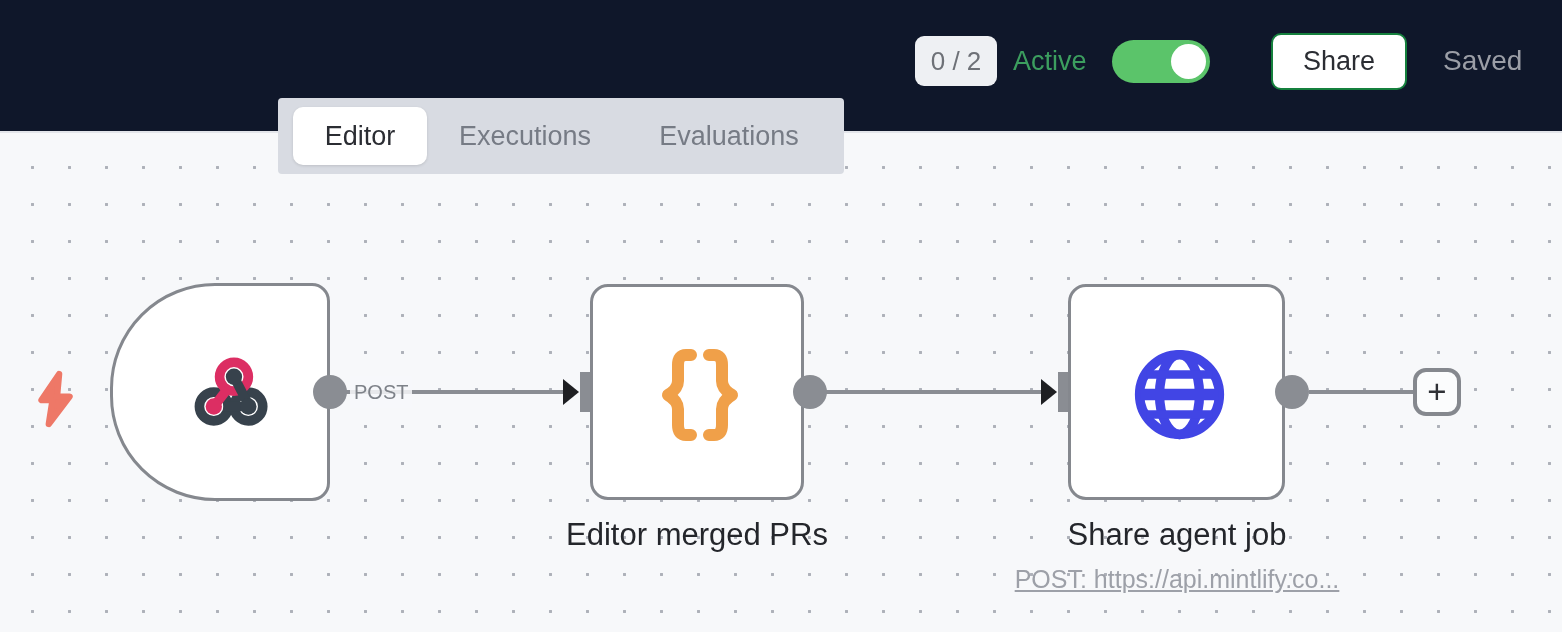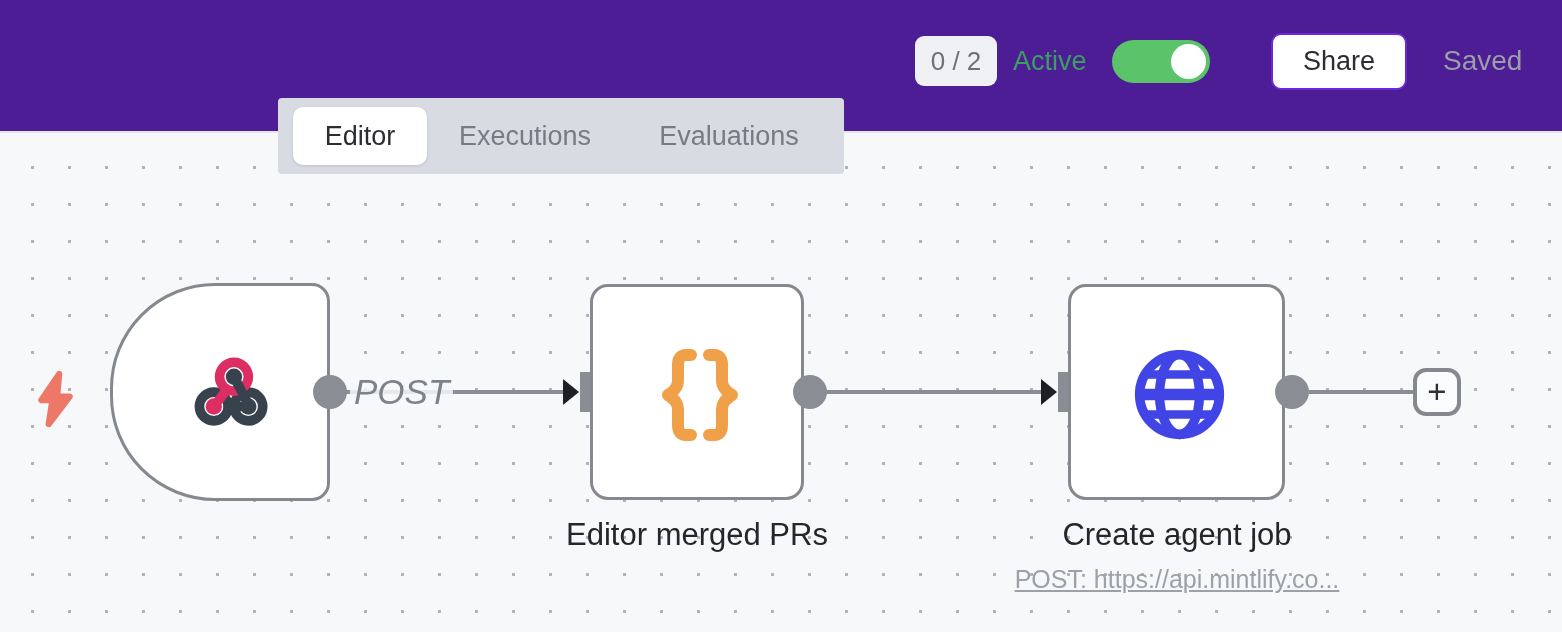--- a/index.html
+++ b/index.html
@@ -2,42 +2,42 @@
 <html><head>
 <meta charset="utf-8">
 <style>
   * { margin:0; padding:0; box-sizing:border-box; }
   html,body { width:1562px; height:632px; overflow:hidden; }
   body { font-family:"Liberation Sans", sans-serif; background:#ffffff; position:relative; }
 
   
   .header {
     position:absolute; left:0; top:0; width:1562px; height:133px;
-    background:#4c1d95; border-bottom:2px solid #e3e5ea;
+    background:#0f172a; border-bottom:2px solid #e3e5ea;
   }
   .counter-badge {
     position:absolute; left:915px; top:36px; width:82px; height:50px;
     background:#eef0f3; border-radius:9px; color:#6e7177;
     font-size:26px; display:flex; align-items:center; justify-content:center;
   }
   .active-label {
     position:absolute; left:1013px; top:36px; height:50px; line-height:50px;
     color:#3c9e5f; font-size:27px; font-weight:500;
   }
   .toggle {
     position:absolute; left:1112px; top:40px; width:98px; height:43px;
     background:#5bc46a; border-radius:22px; cursor:pointer;
   }
   .toggle .knob {
     position:absolute; right:4px; top:4px; width:35px; height:35px;
     background:#ffffff; border-radius:50%;
   }
   .share-button {
     position:absolute; left:1271px; top:33px; width:136px; height:57px;
-    background:#ffffff; border:2px solid #6d28d9; border-radius:10px;
+    background:#ffffff; border:2px solid #15803d; border-radius:10px;
     color:#2b2d33; font-size:27px; display:flex; align-items:center; justify-content:center;
     cursor:pointer;
   }
   .saved-status {
     position:absolute; left:1443px; top:36px; height:50px; line-height:50px;
     color:#9b9ea6; font-size:28px; font-weight:500;
   }
 
   
   .tabbar {
@@ -91,23 +91,22 @@
   .edge {
     position:absolute; height:4px; background:#8a8d93; top:257px;
   }
   .edge-arrow {
     position:absolute; width:0; height:0; top:246px;
     border-top:13px solid transparent; border-bottom:13px solid transparent;
     border-left:16px solid #1e1f22;
   }
   .edge-label {
     position:absolute; top:243px; height:32px; line-height:32px;
-    color:#7e8289; font-size:35px; background:rgba(247,248,250,0.85);
+    color:#7e8289; font-size:20px; background:rgba(247,248,250,0.85);
     padding:0 4px;
-    font-style:italic;
   }
 
   .node-label {
     position:absolute; top:384px; transform:translateX(-50%);
     color:#24262b; font-size:31px; font-weight:500; white-space:nowrap;
   }
   .node-subtitle {
     position:absolute; top:432px; transform:translateX(-50%);
     color:#9da0a8; font-size:25px; white-space:nowrap;
   }
@@ -195,16 +194,16 @@
         <line x1="19" y1="31" x2="81" y2="31" stroke="#4145e5" stroke-width="8"></line>
         <line x1="19" y1="69" x2="81" y2="69" stroke="#4145e5" stroke-width="8"></line>
       </svg>
     </div>
   </div>
   <div class="out-dot" style="left:1275px;"></div>
 
   <div class="add-node-button">+</div>
 
   <div class="node-label" style="left:697px;">Editor merged PRs</div>
-  <div class="node-label" style="left:1177px;">Create agent job</div>
+  <div class="node-label" style="left:1177px;">Share agent job</div>
   <div class="node-subtitle" style="left:1177px;text-decoration:underline;">POST: https://api.mintlify.co...</div>
 
 </div>
 
 </body></html>

